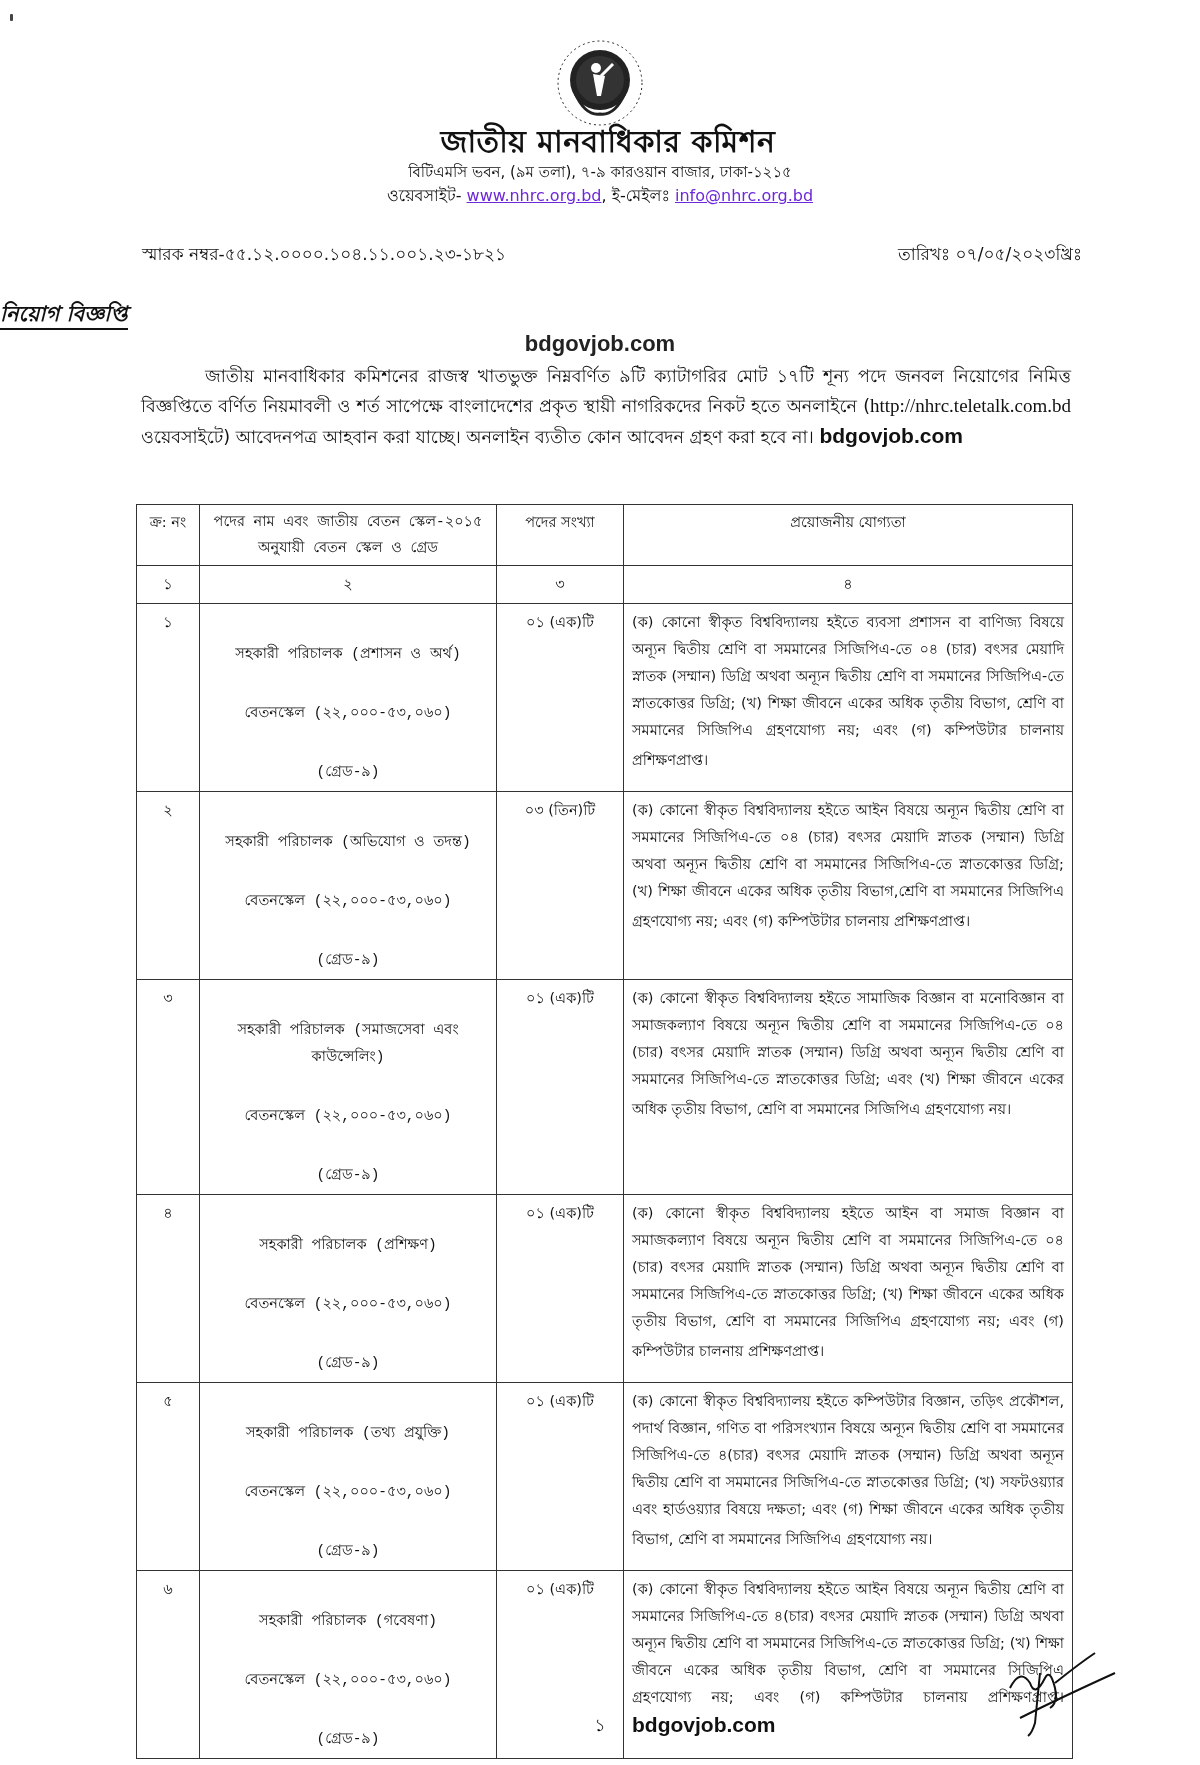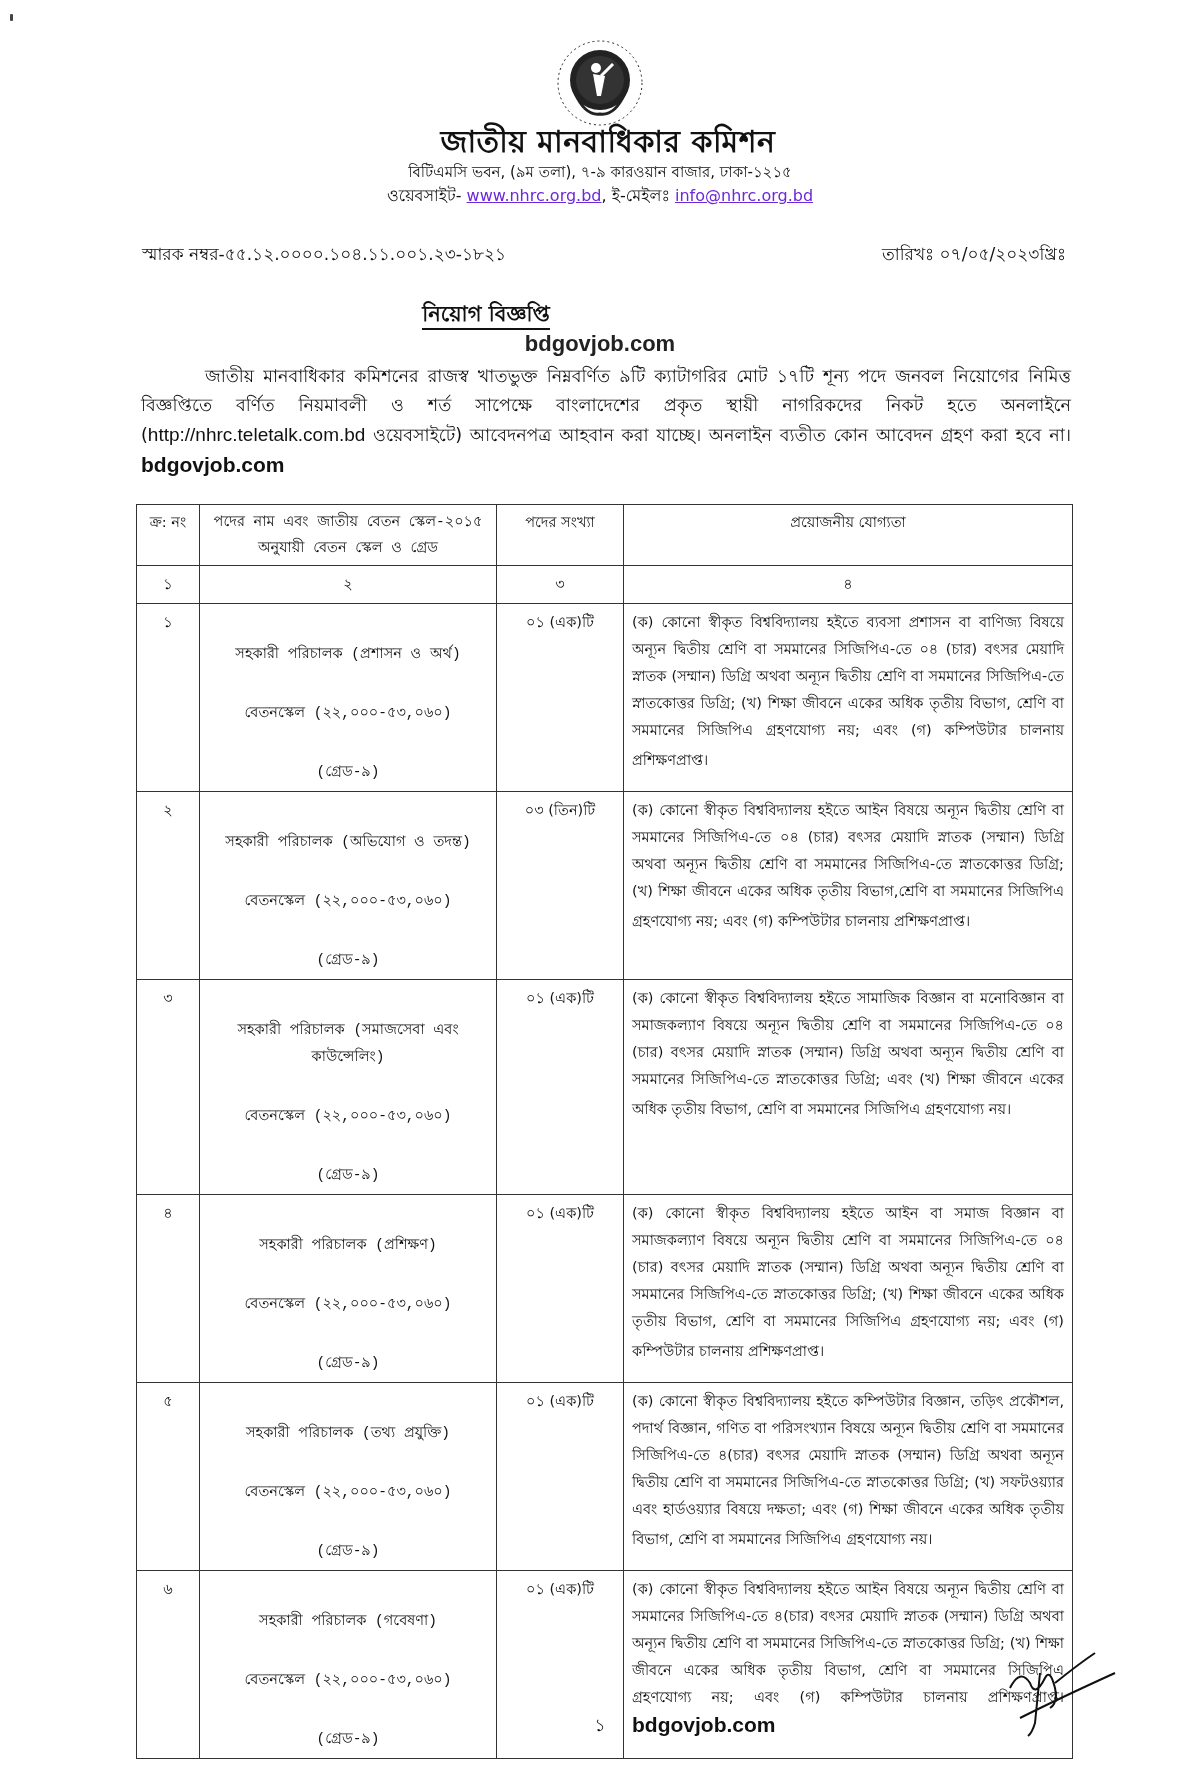--- a/index.html
+++ b/index.html
@@ -9,29 +9,29 @@
   .stray-mark { left: 10px; top: 14px; width: 3px; height: 7px; background: #444; border-radius: 1px; }
 
   
   .logo { left: 555px; top: 38px; width: 90px; height: 90px; }
   .org-title { left: 8px; width: 1200px; top: 118px; text-align: center; font-size: 30px; font-weight: bold; letter-spacing: 0.5px; }
   .address { left: 0; width: 1200px; top: 160px; text-align: center; font-size: 15px; }
   .contact { left: 0; width: 1200px; top: 183px; text-align: center; font-size: 16px; }
   .contact a { color: #6d28d9; text-decoration: underline; }
 
   .memo { left: 142px; top: 241px; font-size: 17px; }
-  .date { right: 134px; top: 241px; font-size: 17px; }
+  .date { right: 118px; top: 241px; font-size: 17px; }
 
-  .notice-title { left: 0; width: 972px; top: 298px; text-align: center; font-size: 21px; font-weight: bold; }
+  .notice-title { left: 0; width: 972px; top: 298px; font-size: 21px; font-weight: bold; font-style: italic; }
   .notice-title span { border-bottom: 2px solid #111; padding-bottom: 2px; }
   .watermark-top { left: 0; width: 1200px; top: 331px; text-align: center; font-family: "Liberation Sans", sans-serif; font-size: 22px; font-weight: bold; color: #222; }
 
   .intro { left: 141px; top: 362px; width: 930px; font-size: 17.5px; line-height: 29px; text-align: justify; text-indent: 64px; }
   .intro .wm { font-family: "Liberation Sans", sans-serif; font-weight: bold; font-size: 21px; }
-  .intro .url { font-family: Liberation Sans, sans-serif; font-size: 19px; }
+  .intro .url { font-family: Liberation Serif, serif; font-size: 19px; }
 
   
   table.posts { position: absolute; left: 136px; top: 504px; width: 937px; border-collapse: collapse; font-size: 14.5px; }
   table.posts th, table.posts td { border: 1.5px solid #333; vertical-align: top; }
   table.posts th { font-weight: normal; padding: 4px 2px; line-height: 26px; text-align: center; }
   table.posts td { padding: 5px 8px; line-height: 27px; }
   .c1 { width: 46px; text-align: center; }
   .c2 { width: 280px; text-align: center; font-family: Liberation Mono, monospace; }
   .c3 { width: 110px; text-align: center; }
   .c4 { text-align: justify; }

